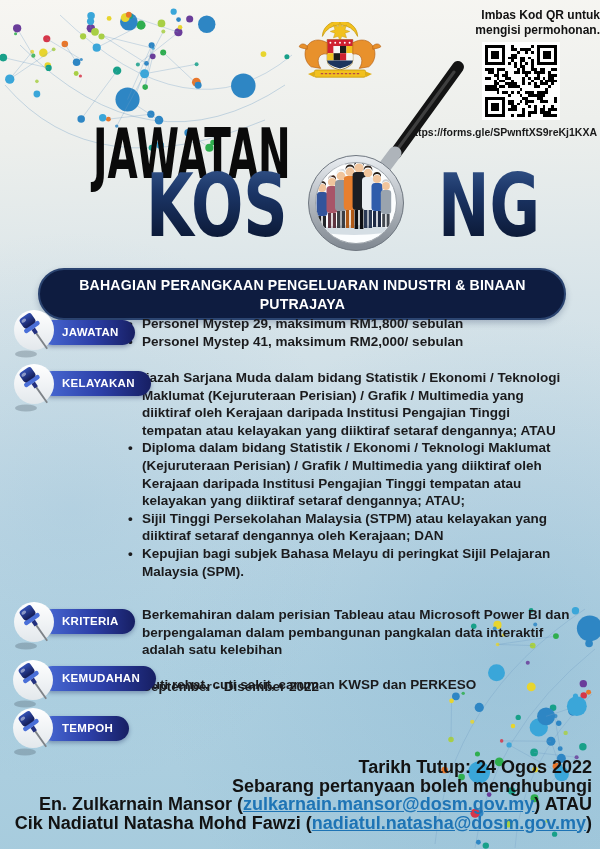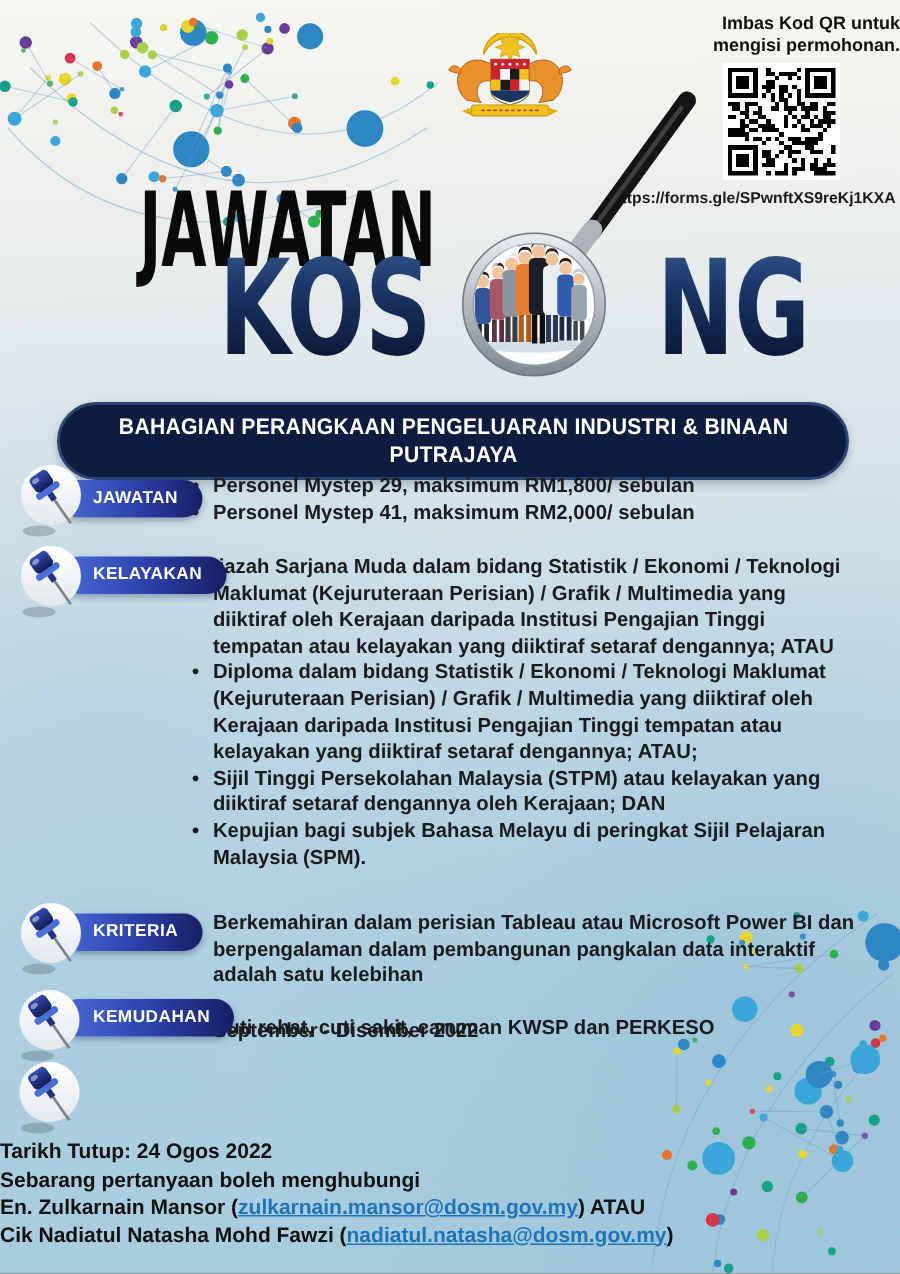--- a/index.html
+++ b/index.html
@@ -58,22 +58,22 @@
     color:#fff;font-weight:bold;font-size:11.5px;letter-spacing:.3px;
     box-shadow:0 2px 4px rgba(20,35,90,.35);white-space:nowrap;}
   .bullets{left:128px;width:446px;z-index:3;color:#1b1b1d;font-weight:bold;
     font-size:13.5px;line-height:17.6px;}
   .bullet{display:flex;justify-content:flex-end;}
   .bullet .dot{flex:none;width:14px;}
   .bullet .dot::before{content:"\2022";}
   .bullet .txt{flex:1;}
 
   
-  .footer{left:0;top:758px;width:592px;text-align:left;z-index:3;
-    color:#121212;font-weight:bold;font-size:14px;line-height:18.5px;}
+  .footer{left:0;top:758px;width:592px;text-align:right;z-index:3;
+    color:#121212;font-weight:bold;font-size:18px;line-height:18.5px;}
   .footer a{color:#1e74b5;text-decoration:underline;cursor:pointer;}
 </style>
 </head>
 <body>
 
 <div class="poster">
 
   <svg width="0" height="0" style="position:absolute" aria-hidden="true">
     <defs>
       <linearGradient id="pinCircleGrad" x1="0" y1="0" x2="0" y2="1">
@@ -453,20 +453,21 @@
   <div class="abs pill" style="left:40px;top:609px">KRITERIA</div>
 
   <svg class="abs pin" style="left:11px;top:658px" viewBox="0 0 44 50">
       <use href="#pinSym"></use>
     </svg>
   <div class="abs pill" style="left:40px;top:666px">KEMUDAHAN</div>
 
   <svg class="abs pin" style="left:11px;top:706px" viewBox="0 0 44 50">
       <use href="#pinSym"></use>
     </svg>
+  <div class="abs pill" style="left:40px;top:716px">TEMPOH</div>
 
   <div class="abs bullets" style="top:315px">
     <div class="bullet">
         <span class="dot"></span>
         <span class="txt">Personel Mystep 29, maksimum RM1,800/ sebulan</span>
       </div>
     <div class="bullet">
         <span class="dot"></span>
         <span class="txt">Personel Mystep 41, maksimum RM2,000/ sebulan</span>
       </div>

